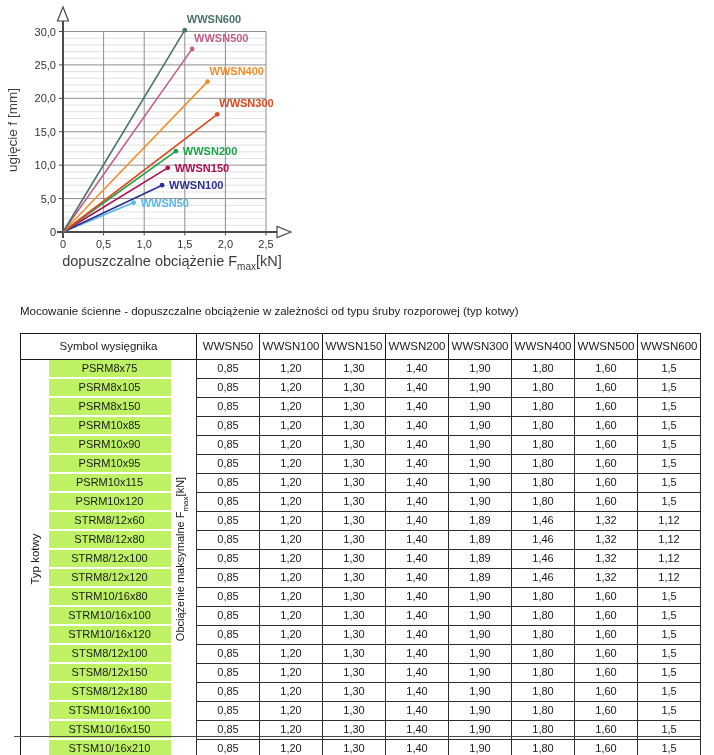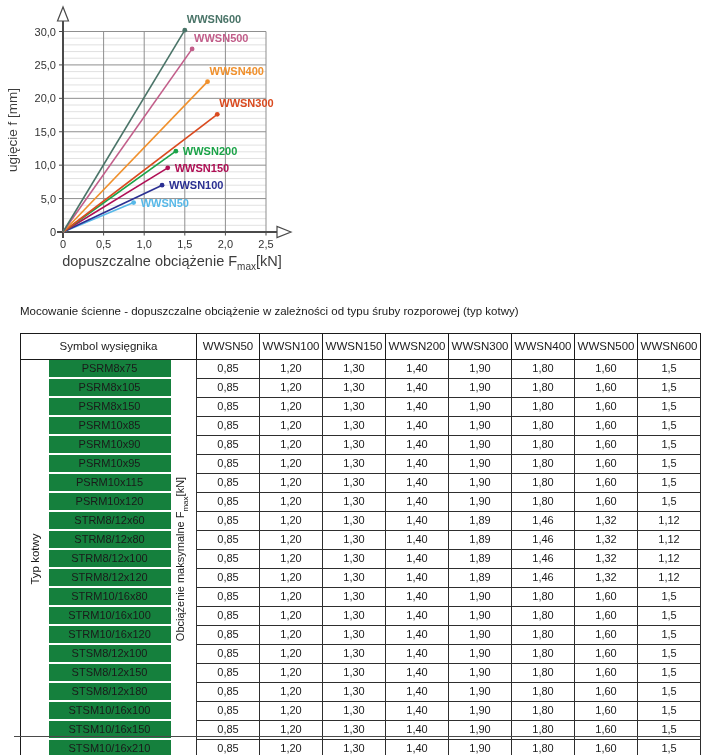--- a/index.html
+++ b/index.html
@@ -10,21 +10,21 @@
   
   table.dt{position:absolute;left:20px;top:315px;width:680px;border-collapse:collapse;
            table-layout:fixed;font-size:11px;color:#1a1a1a;
            border:1.5px solid #1a1a1a;border-bottom-width:2.5px;margin-top:18px;}
   table.dt th,table.dt td{padding:0;margin:0;font-weight:normal;height:17px;line-height:17px;
            text-align:center;white-space:nowrap;}
   table.dt thead tr{height:26px;}
   th.sym-h{text-align:left;padding-left:7px;font-size:11.5px;border-bottom:1.5px solid #1a1a1a;}
   th.val-h{font-size:11.5px;border-left:1px solid #1a1a1a;border-bottom:1.5px solid #1a1a1a;}
   td.val{border:1px solid #2e2e2e;}
-  td.sym{background:#15803d;border-top:2px solid #fff;font-size:11px;}
+  td.sym{background:#bef264;border-top:2px solid #fff;font-size:11px;}
   tr.first td.sym{border-top:none;}
   td.typ,td.obc{position:relative;}
   .rot{position:absolute;left:50%;top:50%;transform:translate(-50%,-50%) rotate(-90deg);
        white-space:nowrap;color:#1a1a1a;}
   td.typ .rot{font-size:11.5px;}
   td.obc .rot{font-size:11px;}
   .rot sub{font-size:8px;}
   .footer{position:absolute;left:20px;top:708px;font-size:11.5px;color:#1a1a1a;}
   .bottom-line{position:absolute;left:14px;top:736px;width:686px;height:0;border-top:1.2px solid #4a4a4a;}
 </style>

